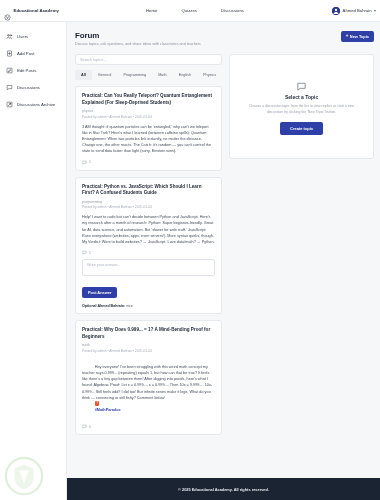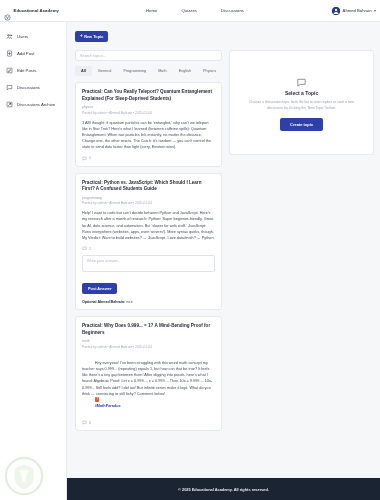--- a/index.html
+++ b/index.html
@@ -218,20 +218,24 @@
           <path d="M8 16l8-8M16 8v5M16 8h-5" stroke-linecap="round"></path>
         </svg>
       </span>
       <span class="side-label">Discussions Archive</span>
     </div>
   </div>
 
   <div class="content">
 
     <div class="page-head">
+      <div>
+        <div class="page-title">Forum</div>
+        <div class="page-sub">Discuss topics, ask questions, and share ideas with classmates and teachers</div>
+      </div>
       <button class="btn-new">
         <span class="plus">+</span>
         <span>New Topic</span>
       </button>
     </div>
 
     <div class="cols">
 
       <div class="col-left">
 

